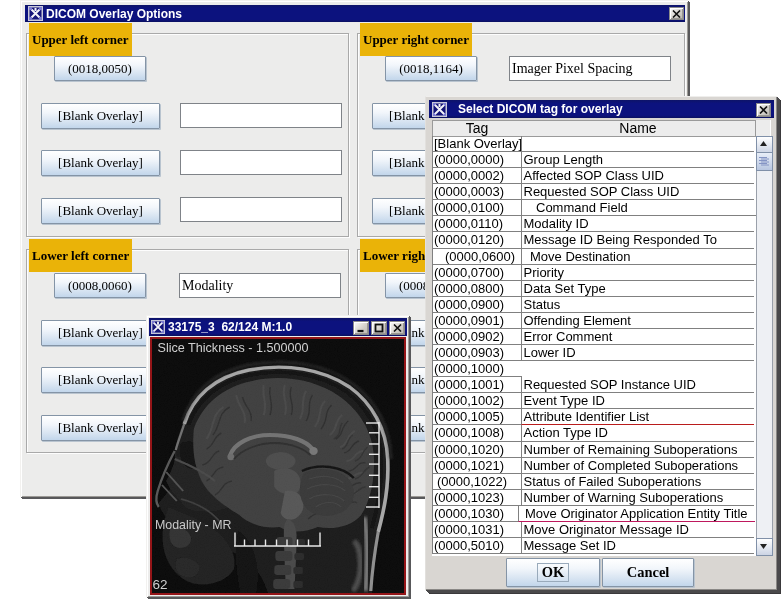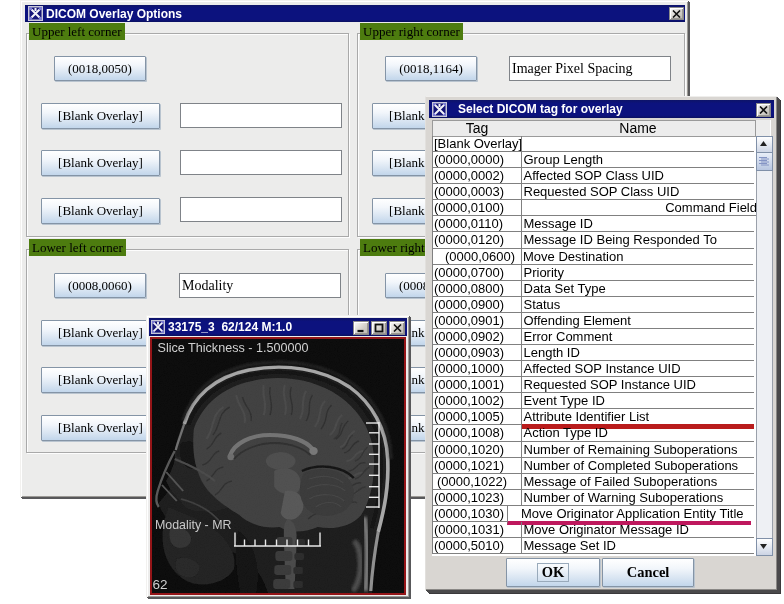--- a/index.html
+++ b/index.html
@@ -11,22 +11,22 @@
      border-top:1px solid #f2f1ef;border-left:1px solid #f2f1ef;
      box-shadow:inset 1px 1px 0 #ffffff, inset -1px -1px 0 #9c9a96, 1px 1px 0 #58585a, 2px 2px 0 #58585a;}
 .tbar{position:absolute;background:linear-gradient(#0e1468,#0c127e 20%,#0c127e 85%,#0a1060);
       color:#fff;font-weight:bold;font-size:12px;letter-spacing:-0.2px;display:flex;align-items:center;}
 .tbar .ttl{margin-left:3px;white-space:nowrap;letter-spacing:0px;}
 .tbtn{position:absolute;background:linear-gradient(135deg,#fdfdfc,#d5d2cc 55%,#b9b6b0);
       border:1px solid #8a8a8a;box-shadow:inset 1px 1px 0 #ffffff, inset -1px -1px 0 #9a9792;
       display:flex;align-items:center;justify-content:center;}
 
 .grp{position:absolute;border:1px solid #a9a9a9;box-shadow:inset 1px 1px 0 #fdfdfd,1px 1px 0 #fdfdfd;}
-.grp .lab{position:absolute;top:-11px;left:2px;background:#4d7c0f;padding:0 3px;
-          font-family:"Liberation Serif",serif;font-weight:normal;font-size:13px;color:#000;line-height:17px;}
+.grp .lab{position:absolute;top:-11px;left:2px;background:#eab308;padding:8px 3px;
+          font-family:"Liberation Serif",serif;font-weight:bold;font-size:13px;color:#000;line-height:17px;}
 
 .btn{position:absolute;background:linear-gradient(#ffffff,#f2f6fb 35%,#d9e5f2 70%,#c2d6eb);
      border:1px solid #8494a6;border-radius:1px;
      display:flex;align-items:center;justify-content:center;
      font-family:"Liberation Serif",serif;font-size:13px;color:#000;
      box-shadow:1px 1px 0 #b9c4cf;}
 .fld{position:absolute;background:#ffffff;border:1px solid #7f8388;
      font-family:"Liberation Serif",serif;font-size:14px;color:#000;
      display:flex;align-items:center;padding-left:2px;}
 
@@ -300,59 +300,58 @@
       <div class="cell" style="left:324px;top:0;width:14px;height:16px;background:#ececec;"></div>
       <div class="cell" style="left:0;top:16px;width:88px;height:15.079999999999998px;border-bottom:1px solid #808080;border-left:1px solid #808080;line-height:15px;padding-left:1px;">[Blank Overlay]</div>
       <div class="cell" style="left:89px;top:16px;width:230px;height:15.079999999999998px;border-bottom:1px solid #808080;border-left:1px solid #808080;line-height:15px;padding-left:1.5px;"></div>
       <div class="cell" style="left:0;top:32.08px;width:88px;height:15.079999999999998px;border-bottom:1px solid #808080;border-left:1px solid #808080;line-height:15px;padding-left:1px;">(0000,0000)</div>
       <div class="cell" style="left:89px;top:32.08px;width:230px;height:15.079999999999998px;border-bottom:1px solid #808080;border-left:1px solid #808080;line-height:15px;padding-left:1.5px;">Group Length</div>
       <div class="cell" style="left:0;top:48.16px;width:88px;height:15.079999999999998px;border-bottom:1px solid #808080;border-left:1px solid #808080;line-height:15px;padding-left:1px;">(0000,0002)</div>
       <div class="cell" style="left:89px;top:48.16px;width:230px;height:15.079999999999998px;border-bottom:1px solid #808080;border-left:1px solid #808080;line-height:15px;padding-left:1.5px;">Affected SOP Class UID</div>
       <div class="cell" style="left:0;top:64.24px;width:88px;height:15.079999999999998px;border-bottom:1px solid #808080;border-left:1px solid #808080;line-height:15px;padding-left:1px;">(0000,0003)</div>
       <div class="cell" style="left:89px;top:64.24px;width:230px;height:15.079999999999998px;border-bottom:1px solid #808080;border-left:1px solid #808080;line-height:15px;padding-left:1.5px;">Requested SOP Class UID</div>
       <div class="cell" style="left:0;top:80.32px;width:88px;height:15.079999999999998px;border-bottom:1px solid #808080;border-left:1px solid #808080;line-height:15px;padding-left:1px;">(0000,0100)</div>
-      <div class="cell" style="left:89px;top:80.32px;width:230px;height:15.079999999999998px;border-bottom:1px solid #808080;border-left:1px solid #808080;line-height:15px;padding-left:5px;text-align:right;">Command Field</div>
+      <div class="cell" style="left:89px;top:80.32px;width:230px;height:15.079999999999998px;border-bottom:1px solid #808080;border-left:1px solid #808080;line-height:15px;padding-left:14px;">Command Field</div>
       <div class="cell" style="left:0;top:96.39999999999999px;width:88px;height:15.079999999999998px;border-bottom:1px solid #808080;border-left:1px solid #808080;line-height:15px;padding-left:1px;">(0000,0110)</div>
-      <div class="cell" style="left:89px;top:96.39999999999999px;width:230px;height:15.079999999999998px;border-bottom:1px solid #808080;border-left:1px solid #808080;line-height:15px;padding-left:1.5px;">Message ID</div>
+      <div class="cell" style="left:89px;top:96.39999999999999px;width:230px;height:15.079999999999998px;border-bottom:1px solid #808080;border-left:1px solid #808080;line-height:15px;padding-left:1.5px;">Modality ID</div>
       <div class="cell" style="left:0;top:112.47999999999999px;width:88px;height:15.079999999999998px;border-bottom:1px solid #808080;border-left:1px solid #808080;line-height:15px;padding-left:1px;">(0000,0120)</div>
       <div class="cell" style="left:89px;top:112.47999999999999px;width:230px;height:15.079999999999998px;border-bottom:1px solid #808080;border-left:1px solid #808080;line-height:15px;padding-left:1.5px;">Message ID Being Responded To</div>
       <div class="cell" style="left:0;top:128.56px;width:88px;height:15.079999999999998px;border-bottom:1px solid #808080;border-left:1px solid #808080;line-height:15px;padding-left:12px;">(0000,0600)</div>
-      <div class="cell" style="left:89px;top:128.56px;width:230px;height:15.079999999999998px;border-bottom:1px solid #808080;border-left:1px solid #808080;line-height:15px;padding-left:1px;">Move Destination</div>
+      <div class="cell" style="left:89px;top:128.56px;width:230px;height:15.079999999999998px;border-bottom:1px solid #808080;border-left:1px solid #808080;line-height:15px;padding-left:8px;">Move Destination</div>
       <div class="cell" style="left:0;top:144.64px;width:88px;height:15.079999999999998px;border-bottom:1px solid #808080;border-left:1px solid #808080;line-height:15px;padding-left:1px;">(0000,0700)</div>
       <div class="cell" style="left:89px;top:144.64px;width:230px;height:15.079999999999998px;border-bottom:1px solid #808080;border-left:1px solid #808080;line-height:15px;padding-left:1.5px;">Priority</div>
       <div class="cell" style="left:0;top:160.71999999999997px;width:88px;height:15.079999999999998px;border-bottom:1px solid #808080;border-left:1px solid #808080;line-height:15px;padding-left:1px;">(0000,0800)</div>
       <div class="cell" style="left:89px;top:160.71999999999997px;width:230px;height:15.079999999999998px;border-bottom:1px solid #808080;border-left:1px solid #808080;line-height:15px;padding-left:1.5px;">Data Set Type</div>
       <div class="cell" style="left:0;top:176.79999999999998px;width:88px;height:15.079999999999998px;border-bottom:1px solid #808080;border-left:1px solid #808080;line-height:15px;padding-left:1px;">(0000,0900)</div>
       <div class="cell" style="left:89px;top:176.79999999999998px;width:230px;height:15.079999999999998px;border-bottom:1px solid #808080;border-left:1px solid #808080;line-height:15px;padding-left:1.5px;">Status</div>
       <div class="cell" style="left:0;top:192.88px;width:88px;height:15.079999999999998px;border-bottom:1px solid #808080;border-left:1px solid #808080;line-height:15px;padding-left:1px;">(0000,0901)</div>
       <div class="cell" style="left:89px;top:192.88px;width:230px;height:15.079999999999998px;border-bottom:1px solid #808080;border-left:1px solid #808080;line-height:15px;padding-left:1.5px;">Offending Element</div>
       <div class="cell" style="left:0;top:208.95999999999998px;width:88px;height:15.079999999999998px;border-bottom:1px solid #808080;border-left:1px solid #808080;line-height:15px;padding-left:1px;">(0000,0902)</div>
       <div class="cell" style="left:89px;top:208.95999999999998px;width:230px;height:15.079999999999998px;border-bottom:1px solid #808080;border-left:1px solid #808080;line-height:15px;padding-left:1.5px;">Error Comment</div>
       <div class="cell" style="left:0;top:225.03999999999996px;width:88px;height:15.079999999999998px;border-bottom:1px solid #808080;border-left:1px solid #808080;line-height:15px;padding-left:1px;">(0000,0903)</div>
-      <div class="cell" style="left:89px;top:225.03999999999996px;width:230px;height:15.079999999999998px;border-bottom:1px solid #808080;border-left:1px solid #808080;line-height:15px;padding-left:1.5px;">Length ID</div>
+      <div class="cell" style="left:89px;top:225.03999999999996px;width:230px;height:15.079999999999998px;border-bottom:1px solid #808080;border-left:1px solid #808080;line-height:15px;padding-left:1.5px;">Lower ID</div>
       <div class="cell" style="left:0;top:241.11999999999998px;width:88px;height:15.079999999999998px;border-bottom:1px solid #808080;border-left:1px solid #808080;line-height:15px;padding-left:1px;">(0000,1000)</div>
-      <div class="cell" style="left:89px;top:241.11999999999998px;width:230px;height:15.079999999999998px;border-bottom:1px solid #808080;border-left:1px solid #808080;line-height:15px;padding-left:1.5px;">Affected SOP Instance UID</div>
       <div class="cell" style="left:0;top:257.2px;width:88px;height:15.079999999999998px;border-bottom:1px solid #808080;border-left:1px solid #808080;line-height:15px;padding-left:1px;">(0000,1001)</div>
       <div class="cell" style="left:89px;top:257.2px;width:230px;height:15.079999999999998px;border-bottom:1px solid #808080;border-left:1px solid #808080;line-height:15px;padding-left:1.5px;">Requested SOP Instance UID</div>
       <div class="cell" style="left:0;top:273.28px;width:88px;height:15.079999999999998px;border-bottom:1px solid #808080;border-left:1px solid #808080;line-height:15px;padding-left:1px;">(0000,1002)</div>
       <div class="cell" style="left:89px;top:273.28px;width:230px;height:15.079999999999998px;border-bottom:1px solid #808080;border-left:1px solid #808080;line-height:15px;padding-left:1.5px;">Event Type ID</div>
       <div class="cell" style="left:0;top:289.35999999999996px;width:88px;height:15.079999999999998px;border-bottom:1px solid #808080;border-left:1px solid #808080;line-height:15px;padding-left:1px;">(0000,1005)</div>
-      <div class="cell" style="left:89px;top:289.35999999999996px;width:230px;height:15.079999999999998px;border-bottom:5px solid #b91c1c;border-left:1px solid #808080;line-height:15px;padding-left:1.5px;">Attribute Identifier List</div>
+      <div class="cell" style="left:89px;top:289.35999999999996px;width:230px;height:15.079999999999998px;border-bottom:1px solid #b91c1c;border-left:1px solid #808080;line-height:15px;padding-left:1.5px;">Attribute Identifier List</div>
       <div class="cell" style="left:0;top:305.43999999999994px;width:88px;height:15.079999999999998px;border-bottom:1px solid #808080;border-left:1px solid #808080;line-height:15px;padding-left:1px;">(0000,1008)</div>
       <div class="cell" style="left:89px;top:305.43999999999994px;width:230px;height:15.079999999999998px;border-bottom:1px solid #808080;border-left:1px solid #808080;line-height:15px;padding-left:1.5px;">Action Type ID</div>
       <div class="cell" style="left:0;top:321.52px;width:88px;height:15.079999999999998px;border-bottom:1px solid #808080;border-left:1px solid #808080;line-height:15px;padding-left:1px;">(0000,1020)</div>
       <div class="cell" style="left:89px;top:321.52px;width:230px;height:15.079999999999998px;border-bottom:1px solid #808080;border-left:1px solid #808080;line-height:15px;padding-left:1.5px;">Number of Remaining Suboperations</div>
       <div class="cell" style="left:0;top:337.59999999999997px;width:88px;height:15.079999999999998px;border-bottom:1px solid #808080;border-left:1px solid #808080;line-height:15px;padding-left:1px;">(0000,1021)</div>
       <div class="cell" style="left:89px;top:337.59999999999997px;width:230px;height:15.079999999999998px;border-bottom:1px solid #808080;border-left:1px solid #808080;line-height:15px;padding-left:1.5px;">Number of Completed Suboperations</div>
       <div class="cell" style="left:0;top:353.67999999999995px;width:88px;height:15.079999999999998px;border-bottom:1px solid #808080;border-left:1px solid #808080;line-height:15px;padding-left:4px;">(0000,1022)</div>
-      <div class="cell" style="left:89px;top:353.67999999999995px;width:230px;height:15.079999999999998px;border-bottom:1px solid #808080;border-left:1px solid #808080;line-height:15px;padding-left:1.5px;">Message of Failed Suboperations</div>
+      <div class="cell" style="left:89px;top:353.67999999999995px;width:230px;height:15.079999999999998px;border-bottom:1px solid #808080;border-left:1px solid #808080;line-height:15px;padding-left:1.5px;">Status of Failed Suboperations</div>
       <div class="cell" style="left:0;top:369.76px;width:88px;height:15.079999999999998px;border-bottom:1px solid #808080;border-left:1px solid #808080;line-height:15px;padding-left:1px;">(0000,1023)</div>
       <div class="cell" style="left:89px;top:369.76px;width:230px;height:15.079999999999998px;border-bottom:1px solid #808080;border-left:1px solid #808080;line-height:15px;padding-left:1.5px;">Number of Warning Suboperations</div>
       <div class="cell" style="left:0;top:385.84px;width:88px;height:15.079999999999998px;border-bottom:1px solid #808080;border-left:1px solid #808080;line-height:15px;padding-left:1px;">(0000,1030)</div>
-      <div class="cell" style="left:75px;top:385.84px;width:230px;height:15.079999999999998px;border-bottom:4px solid #be185d;border-left:1px solid #808080;line-height:15px;padding-left:13px;">Move Originator Application Entity Title</div>
+      <div class="cell" style="left:86px;top:385.84px;width:230px;height:15.079999999999998px;border-bottom:1px solid #be185d;border-left:1px solid #808080;line-height:15px;padding-left:6px;">Move Originator Application Entity Title</div>
       <div class="cell" style="left:0;top:401.91999999999996px;width:88px;height:15.079999999999998px;border-bottom:1px solid #808080;border-left:1px solid #808080;line-height:15px;padding-left:1px;">(0000,1031)</div>
       <div class="cell" style="left:89px;top:401.91999999999996px;width:230px;height:15.079999999999998px;border-bottom:1px solid #808080;border-left:1px solid #808080;line-height:15px;padding-left:1.5px;">Move Originator Message ID</div>
       <div class="cell" style="left:0;top:417.99999999999994px;width:88px;height:15.079999999999998px;border-bottom:1px solid #808080;border-left:1px solid #808080;line-height:15px;padding-left:1px;">(0000,5010)</div>
       <div class="cell" style="left:89px;top:417.99999999999994px;width:230px;height:15.079999999999998px;border-bottom:1px solid #808080;border-left:1px solid #808080;line-height:15px;padding-left:1.5px;">Message Set ID</div>
       <div class="cell" style="left:324px;top:16px;width:15px;height:418.0799999999999px;background:#eef0f4;border:1px solid #9aa0aa;"></div>
       <div class="cell" style="left:324px;top:16px;width:15px;height:16px;background:linear-gradient(#fff,#ccd4e4);border:1px solid #8090a8;"><svg width="13" height="14">
           <path d="M6.5 4 L10 9 L3 9 Z" fill="#222"></path>
         </svg></div>
       <div class="cell" style="left:324px;top:32px;width:15px;height:17px;background:linear-gradient(#e8eef8,#b8c6e0);border:1px solid #8090a8;"><svg width="13" height="15">
           <path d="M2 4.5 H10 M2 7.5 H10 M2 10.5 H10 M4 6 H12 M4 9 H12 M4 12 H12" stroke="#8494c4" stroke-width="1"></path>

